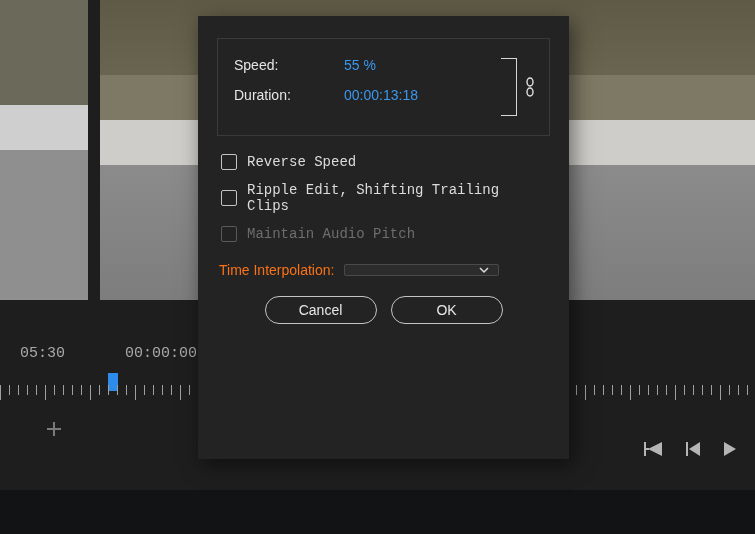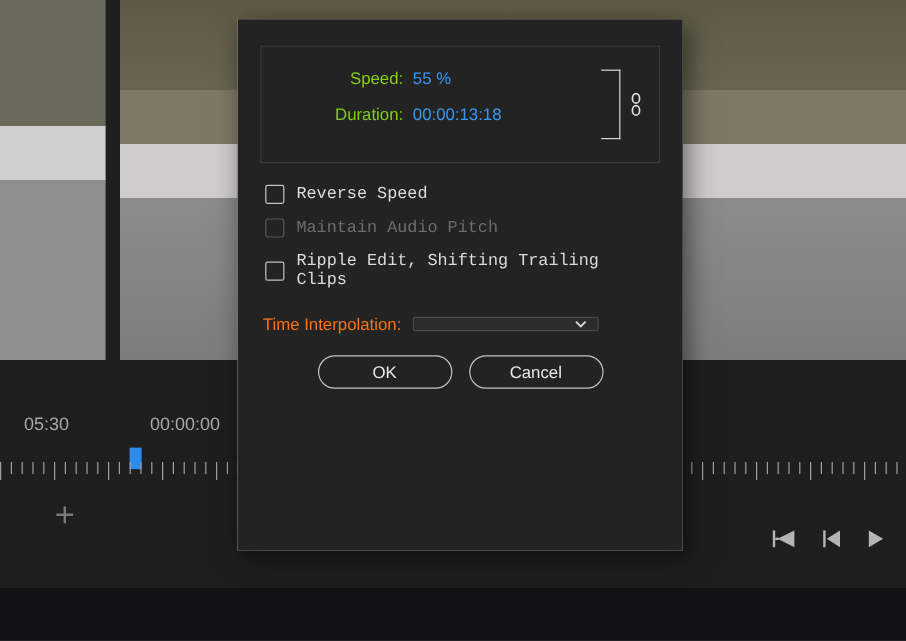--- a/index.html
+++ b/index.html
@@ -47,20 +47,21 @@
     
     .timeline-area {
       position: absolute;
       left: 0; right: 0; top: 335px; height: 120px;
       color: #a9a9a9;
       font-size: 15px;
     }
     .time-label {
       position: absolute;
       top: 10px;
+      font-family: Liberation Mono, monospace;
     }
     .tl1 { left: 20px; }
     .tl2 { left: 125px; }
     .play-head {
       position: absolute;
       top: 38px;
       width: 10px; height: 18px;
       background: #2d8ceb;
     }
 
@@ -141,23 +142,23 @@
       margin-bottom: 18px;
     }
     .sd-row {
       display: flex;
       align-items: center;
       margin-bottom: 14px;
     }
     .sd-row:last-child { margin-bottom: 0; }
     .sd-label {
       width: 110px;
-      text-align: right;
+      text-align: left;
       padding-right: 8px;
-      color: #84cc16;
+      color: #e5e5e5;
     }
     .sd-value {
       color: #3a97f0;
       font-size: 14px;
     }
     .bracket-link {
       position: absolute;
       right: 14px;
       top: 18px;
       bottom: 18px;
@@ -391,45 +392,45 @@
               </svg>
           </span>
         </div>
       </div>
 
       <div class="checks">
         <div class="check-row">
           <div class="box"></div>
           <span>Reverse Speed</span>
         </div>
+        <div class="check-row">
+          <div class="box"></div>
+          <span>Ripple Edit, Shifting Trailing Clips</span>
+        </div>
         <div class="check-row disabled">
           <div class="box"></div>
           <span>Maintain Audio Pitch</span>
-        </div>
-        <div class="check-row">
-          <div class="box"></div>
-          <span>Ripple Edit, Shifting Trailing Clips</span>
         </div>
       </div>
 
       <div class="interp-row">
         <span class="interp-label">Time Interpolation:</span>
         <div class="dropdown">
           <span class="chev">
             <svg width="12" height="12" viewBox="0 0 12 12">
                 <path d="M2 4l4 4 4-4" stroke="#dcdcdc" stroke-width="1.5" fill="none"></path>
               </svg>
           </span>
         </div>
       </div>
 
       <div class="btn-row">
         <div class="pill-btn">
+          <span>Cancel</span>
+        </div>
+        <div class="pill-btn">
           <span>OK</span>
-        </div>
-        <div class="pill-btn">
-          <span>Cancel</span>
         </div>
       </div>
 
     </div>
   </div>
 </div>
 
 </body></html>

